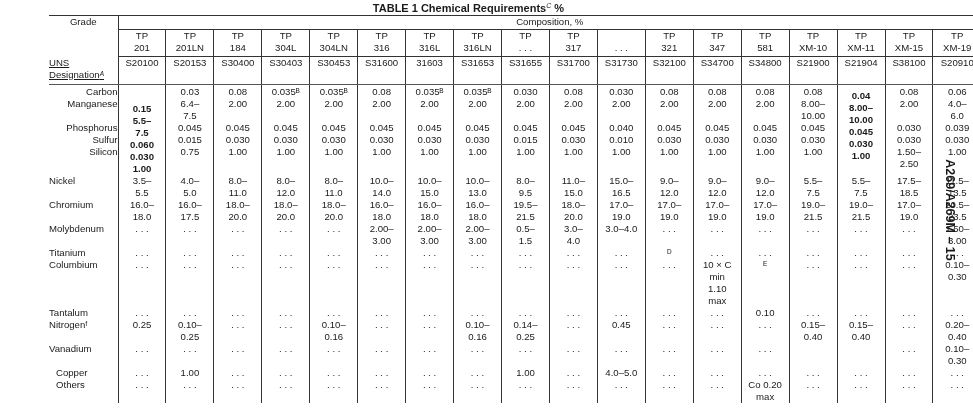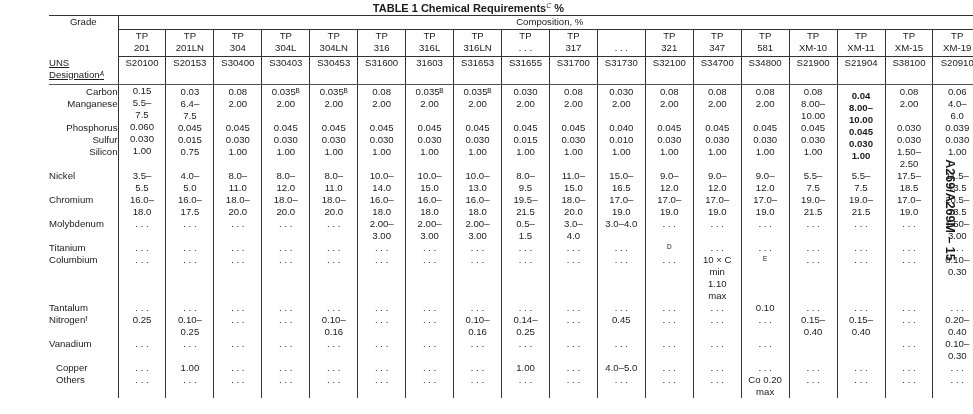--- a/index.html
+++ b/index.html
@@ -64,21 +64,21 @@
       <col>
     </colgroup>
   <thead>
     <tr class="toprule">
       <th class="grade" rowspan="2">Grade</th>
       <th class="comp" colspan="18">Composition, %</th>
     </tr>
     <tr id="grade-row">
         <th class="gcell"><span>TP</span><br><span>201</span></th>
         <th class="gcell"><span>TP</span><br><span>201LN</span></th>
-        <th class="gcell"><span>TP</span><br><span>304</span></th>
+        <th class="gcell"><span>TP</span><br><span>184</span></th>
         <th class="gcell"><span>TP</span><br><span>304L</span></th>
         <th class="gcell"><span>TP</span><br><span>304LN</span></th>
         <th class="gcell"><span>TP</span><br><span>316</span></th>
         <th class="gcell"><span>TP</span><br><span>316L</span></th>
         <th class="gcell"><span>TP</span><br><span>316LN</span></th>
         <th class="gcell"><span>TP</span><br><span>. . .</span></th>
         <th class="gcell"><span>TP</span><br><span>317</span></th>
         <th class="gcell"><span></span><br><span>. . .</span></th>
         <th class="gcell"><span>TP</span><br><span>321</span></th>
         <th class="gcell"><span>TP</span><br><span>347</span></th>
@@ -111,21 +111,21 @@
       </tr>
   </thead>
   <tbody id="body-rows">
       <tr>
         <td class="lab" style="padding-top: 1px; text-align: right;">Carbon
 Manganese
 
 Phosphorus
 Sulfur
 Silicon</td>
-        <td class="v" style="padding-top: 0;">0.15
+        <td class="v" style="padding-top: 18px; font-weight: bold;">0.15
 5.5–
 7.5
 0.060
 0.030
 1.00</td>
         <td class="v" style="padding-top: 1px;">0.03
 6.4–
 7.5
 0.045
 0.015

